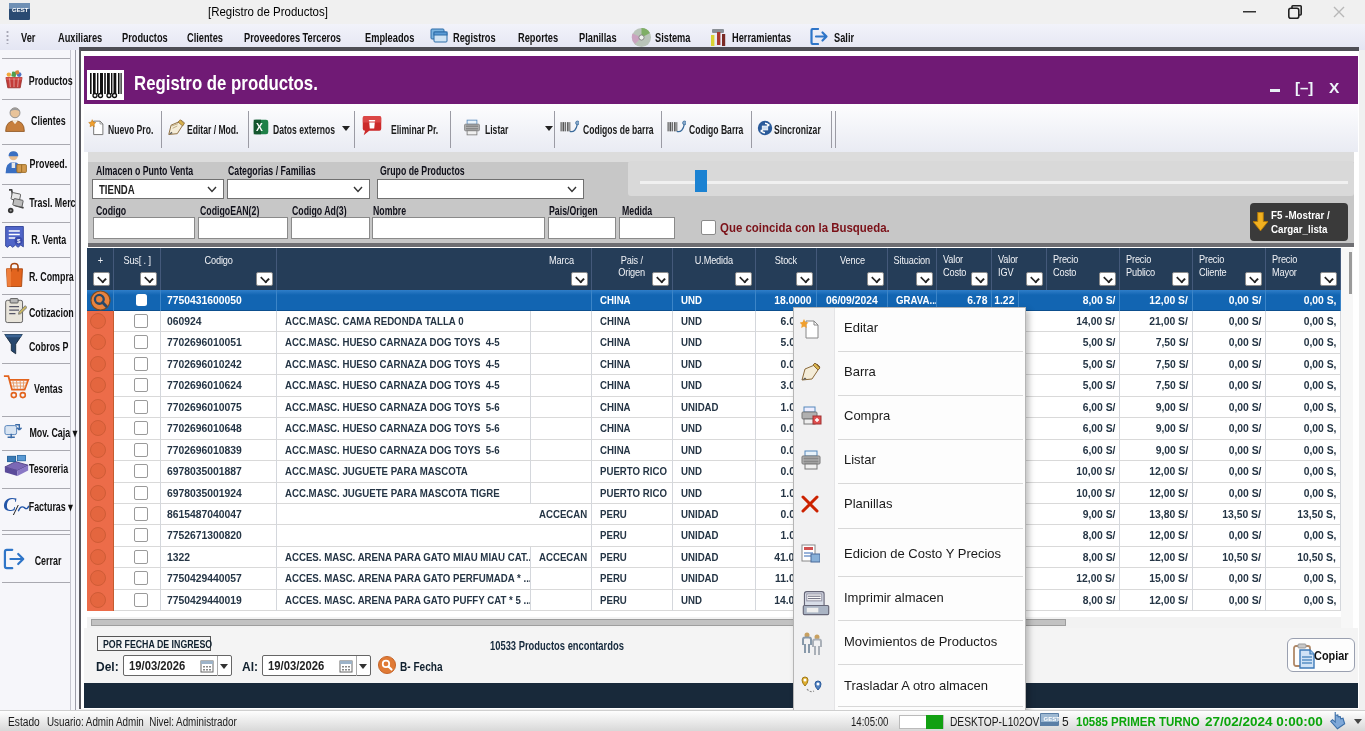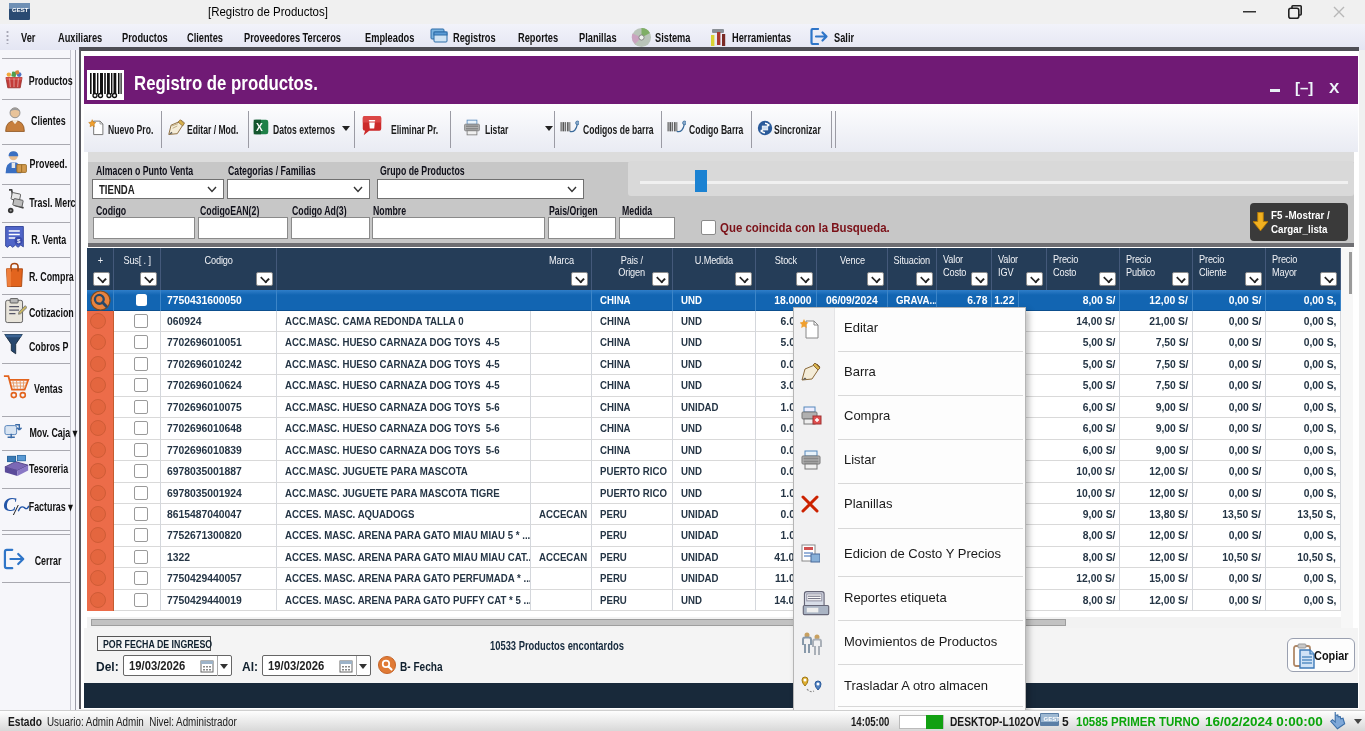--- a/index.html
+++ b/index.html
@@ -76,21 +76,21 @@
 #porfecha{position:absolute;left:13px;top:8px;width:114px;height:15px;border:1px solid #555;padding:1px 0 0 5px;font-size:11px;font-weight:bold;color:#10202e;white-space:nowrap}
 .datefld{position:absolute;top:27px;width:109px;height:21px;background:#fff;border:1px solid #666;border-radius:2px}
 .datefld .dt{position:absolute;left:5px;top:3px;font-size:12.5px;font-weight:bold;color:#222}
 .flabel{position:absolute;font-size:12px;font-weight:bold;color:#10202e}
 #found{position:absolute;left:406px;top:11px;font-size:12.5px;font-weight:bold;color:#15293c}
 #copiar{position:absolute;left:1203px;top:10px;width:68px;height:34px;background:#fdfdfd;border:1px solid #9aa0b0;border-radius:6px}
 #copiar .ct{position:absolute;left:26px;top:9px;font-size:13px;font-weight:bold;color:#111;white-space:nowrap}
 #navybot{position:absolute;left:84px;top:683px;width:1274px;height:25px;background:#18293a}
 #statusbar{position:absolute;left:0;top:710px;width:1365px;height:21px;background:linear-gradient(#fefefe,#d8d8d8);border-top:1px solid #cfcfcf}
 .st{position:absolute;top:4px;font-size:12px;color:#1a1a1a;white-space:nowrap}
-.stb{font-weight:bold}
+.stb{font-weight:normal}
 .green{color:#0ba50b;font-weight:bold}
 </style></head>
 <body>
 <div id="titlebar">
   <svg class="abs" style="left:9px;top:3px" width="21" height="17" viewBox="0 0 21 17">
       <rect width="21" height="17" rx="1" fill="#2a4a72"></rect>
       <rect y="0" width="21" height="6" fill="#6f90b5"></rect>
       <text x="3" y="9" font-size="6" fill="#fff" font-weight="bold">GEST</text>
     </svg>
   <span id="apptitle"><span style="display:inline-block;transform:scaleX(0.85);transform-origin:0 50%;white-space:nowrap">[Registro de Productos]</span></span>
@@ -739,21 +739,20 @@
     <div class="tc p15 r"><span style="display:inline-block;transform:scaleX(0.9);transform-origin:100% 50%;white-space:nowrap">0,00 S,</span></div>
   </div>
 <div class="trow" style="top:504.00px">
     <div class="tc p0 orange">
       <div class="ocirc"></div>
     </div>
     <div class="tc p1">
       <div class="cb"></div>
     </div>
     <div class="tc p2"><span style="display:inline-block;transform:scaleX(0.9);transform-origin:0 50%;white-space:nowrap">8615487040047</span></div>
-    <div class="tc p3"><span style="display:inline-block;transform:scaleX(0.84);transform-origin:0 50%;white-space:nowrap">ACCES. MASC. AQUADOGS</span></div>
     <div class="tc p4"><span style="display:inline-block;transform:scaleX(0.84);transform-origin:0 50%;white-space:nowrap">ACCECAN</span></div>
     <div class="tc p5"><span style="display:inline-block;transform:scaleX(0.84);transform-origin:0 50%;white-space:nowrap">PERU</span></div>
     <div class="tc p6"><span style="display:inline-block;transform:scaleX(0.84);transform-origin:0 50%;white-space:nowrap">UNIDAD</span></div>
     <div class="tc p7 r"><span style="display:inline-block;transform:scaleX(0.9);transform-origin:100% 50%;white-space:nowrap">0.0000</span></div>
     <div class="tc p8 ctr"><span style="display:inline-block;transform:scaleX(0.9);transform-origin:50% 50%;white-space:nowrap"></span></div>
     <div class="tc p9"><span style="display:inline-block;transform:scaleX(0.84);transform-origin:0 50%;white-space:nowrap"></span></div>
     <div class="tc p10 r"><span style="display:inline-block;transform:scaleX(0.9);transform-origin:100% 50%;white-space:nowrap"></span></div>
     <div class="tc p11 r yel"><span style="display:inline-block;transform:scaleX(0.9);transform-origin:100% 50%;white-space:nowrap">1.37</span></div>
     <div class="tc p12 r"><span style="display:inline-block;transform:scaleX(0.9);transform-origin:100% 50%;white-space:nowrap">9,00 S/</span></div>
     <div class="tc p13 r"><span style="display:inline-block;transform:scaleX(0.9);transform-origin:100% 50%;white-space:nowrap">13,80 S/</span></div>
@@ -761,21 +760,20 @@
     <div class="tc p15 r"><span style="display:inline-block;transform:scaleX(0.9);transform-origin:100% 50%;white-space:nowrap">13,50 S,</span></div>
   </div>
 <div class="trow" style="top:525.45px">
     <div class="tc p0 orange">
       <div class="ocirc"></div>
     </div>
     <div class="tc p1">
       <div class="cb"></div>
     </div>
     <div class="tc p2"><span style="display:inline-block;transform:scaleX(0.9);transform-origin:0 50%;white-space:nowrap">7752671300820</span></div>
-    <div class="tc p3"><span style="display:inline-block;transform:scaleX(0.84);transform-origin:0 50%;white-space:nowrap">ACCES. MASC. ARENA PARA GATO MIAU MIAU 5 * ...</span></div>
     <div class="tc p4"><span style="display:inline-block;transform:scaleX(0.84);transform-origin:0 50%;white-space:nowrap"></span></div>
     <div class="tc p5"><span style="display:inline-block;transform:scaleX(0.84);transform-origin:0 50%;white-space:nowrap">PERU</span></div>
     <div class="tc p6"><span style="display:inline-block;transform:scaleX(0.84);transform-origin:0 50%;white-space:nowrap">UNIDAD</span></div>
     <div class="tc p7 r"><span style="display:inline-block;transform:scaleX(0.9);transform-origin:100% 50%;white-space:nowrap">1.0000</span></div>
     <div class="tc p8 ctr"><span style="display:inline-block;transform:scaleX(0.9);transform-origin:50% 50%;white-space:nowrap"></span></div>
     <div class="tc p9"><span style="display:inline-block;transform:scaleX(0.84);transform-origin:0 50%;white-space:nowrap"></span></div>
     <div class="tc p10 r"><span style="display:inline-block;transform:scaleX(0.9);transform-origin:100% 50%;white-space:nowrap"></span></div>
     <div class="tc p11 r yel"><span style="display:inline-block;transform:scaleX(0.9);transform-origin:100% 50%;white-space:nowrap">1.22</span></div>
     <div class="tc p12 r"><span style="display:inline-block;transform:scaleX(0.9);transform-origin:100% 50%;white-space:nowrap">8,00 S/</span></div>
     <div class="tc p13 r"><span style="display:inline-block;transform:scaleX(0.9);transform-origin:100% 50%;white-space:nowrap">12,00 S/</span></div>
@@ -967,21 +965,21 @@
 <div class="abs" style="left:6px;top:279px"><svg width="32" height="30" viewBox="0 0 26 26">
         <rect x="3" y="4" width="17" height="14" rx="2" fill="#d8dde8" stroke="#667"></rect>
         <rect x="5" y="6" width="13" height="6" fill="#fff" stroke="#99a"></rect>
         <g stroke="#778" stroke-width="1">
           <line x1="6" y1="8" x2="17" y2="8"></line>
           <line x1="6" y1="10" x2="17" y2="10"></line>
         </g>
         <rect x="2" y="16" width="22" height="8" rx="1" fill="#aab4c4" stroke="#667"></rect>
         <rect x="5" y="18" width="10" height="4" fill="#eee"></rect>
       </svg></div>
-<div class="abs" style="left:50px;top:282px;font-size:13px;color:#1a1a1a;white-space:nowrap">Reportes etiqueta</div>
+<div class="abs" style="left:50px;top:282px;font-size:13px;color:#1a1a1a;white-space:nowrap">Imprimir almacen</div>
 <div class="abs" style="left:6px;top:323px"><svg width="24" height="26" viewBox="0 0 24 26">
         <circle cx="7" cy="4" r="2.5" fill="#c8a060"></circle>
         <path d="M3 14 L3 8.5 Q3 6.5 5 6.5 L9 6.5 Q11 6.5 11 8.5 L11 14 M5 13 L5 22 M9 13 L9 22" fill="none" stroke="#8899aa" stroke-width="2"></path>
         <circle cx="17" cy="6" r="2.5" fill="#c8a060"></circle>
         <path d="M13 16 L13 10.5 Q13 8.5 15 8.5 L19 8.5 Q21 8.5 21 10.5 L21 16 M15 15 L15 24 M19 15 L19 24" fill="none" stroke="#aab0b8" stroke-width="2"></path>
       </svg></div>
 <div class="abs" style="left:50px;top:326px;font-size:13px;color:#1a1a1a;white-space:nowrap">Movimientos de Productos</div>
 <div class="abs" style="left:6px;top:367px"><svg width="24" height="20" viewBox="0 0 24 20">
         <path d="M5 2 Q8 2 8 5 Q8 8 5 11 Q2 8 2 5 Q2 2 5 2 Z" fill="#e0b030" stroke="#a07818"></path>
         <circle cx="5" cy="5" r="1.5" fill="#fff"></circle>
@@ -1007,20 +1005,20 @@
   <div class="abs" style="left:899px;top:3.5px;width:45px;height:14px;background:#fff;border:1px solid #bbb"></div>
   <div class="abs" style="left:926px;top:3.5px;width:17px;height:14px;background:#12a012"></div>
   <span class="st stb" style="left:950px"><span style="display:inline-block;transform:scaleX(0.85);transform-origin:0 50%;white-space:nowrap">DESKTOP-L102OVD</span></span>
   <svg class="abs" style="left:1040px;top:2px" width="19" height="15" viewBox="0 0 19 15">
       <rect width="19" height="13" rx="1" fill="#5b7fa6"></rect>
       <rect x="1" y="1" width="17" height="8" fill="#9db8d2"></rect>
       <text x="3.5" y="8" font-size="6" fill="#fff" font-weight="bold">GEST</text>
     </svg>
   <span class="st stb" style="left:1062px">5</span>
   <span class="st green" style="left:1076px;font-size:13.5px;top:3px"><span style="display:inline-block;transform:scaleX(0.85);transform-origin:0 50%;white-space:nowrap">10585 PRIMER TURNO</span></span>
-  <span class="st green" style="left:1205px;font-size:13.5px;top:3px">16/02/2024 0:00:00</span>
+  <span class="st green" style="left:1205px;font-size:13.5px;top:3px">27/02/2024 0:00:00</span>
   <svg class="abs" style="left:1328px;top:0px" width="20" height="20" viewBox="0 0 17 18">
       <path d="M6 1 L6 10 L3.6 7.8 L2 9.3 L8 16 L14.5 11.5 L13 6.5 L11 7 L10.5 5 L8.7 5.3 L8.3 3.6 L6 4 Z" fill="#7fa8d8" stroke="#3a6ea8" stroke-width="1"></path>
     </svg>
   <svg class="abs" style="left:1354px;top:8px" width="8" height="5" viewBox="0 0 8 5">
       <path d="M0 0 L8 0 L4 5 Z" fill="#444"></path>
     </svg>
 </div>
 
 </body></html>

